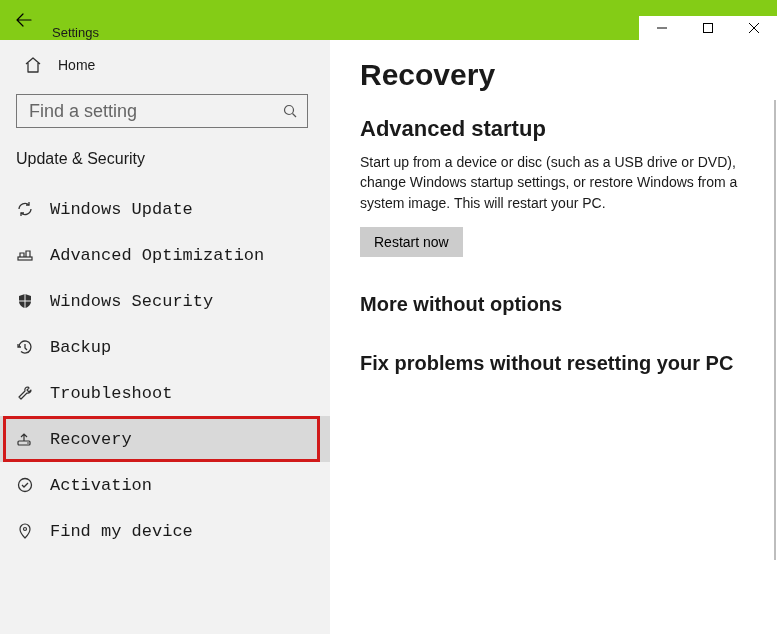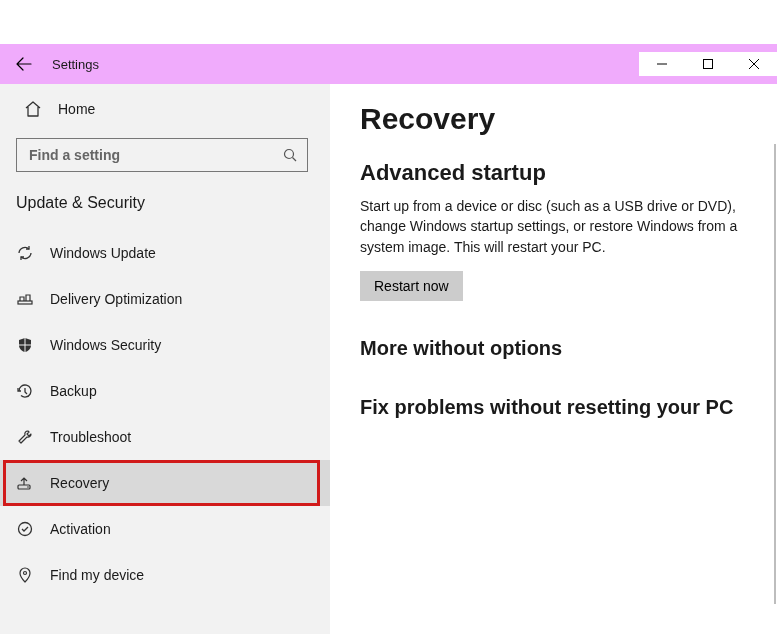--- a/index.html
+++ b/index.html
@@ -10,23 +10,22 @@
     color: #1a1a1a;
     width: 777px;
     height: 634px;
     overflow: hidden;
     background: #fff;
     position: relative;
   }
   .titlebar {
     height: 40px;
     display: flex;
-    align-items: center;
-    background: #f0abfc;
-    margin-top: 44px;
+    align-items: flex-end;
+    background: #84cc16;
   }
   .titlebar .back {
     width: 48px; height:40px;
     display:flex; align-items:center; justify-content:center;
     cursor:pointer;
   }
   .titlebar .title {
     flex: 1;
     font-size: 13px;
     font-weight: 400;
@@ -79,45 +78,44 @@
     border: 1px solid #777;
     background: #f2f2f2;
     display:flex;
     align-items:center;
     padding: 0 10px;
   }
   .search-box input {
     border:none;
     background:transparent;
     outline:none;
-    font-size:14px;
+    font-size:18px;
     flex:1;
     color:#a16207;
-    font-weight:bold;
   }
   .search-box input::placeholder { color:#666; }
   .search-ic { color:#555; }
   .section-heading {
     font-weight:400;
     font-size:16px;
     padding: 8px 0 18px 16px;
   }
   .nav-item {
     display:flex;
     align-items:center;
     height:46px;
     padding-left:16px;
     cursor:pointer;
     position:relative;
   }
   .nav-item .icon-slot { width:34px; display:flex; align-items:center;}
   .nav-item.selected {
     background:#d9d9d9;
   }
-  .nav-item .label { font-size:14px; }
+  .nav-item .label { font-size:17px;font-family:Liberation Mono, monospace; }
   .highlight-red-sidebar {
     position:absolute;
     left:3px; top:0; right:10px; bottom:0;
     border:3px solid #d11a1a;
     pointer-events:none;
   }
   .v-scroll-hint {
     position:absolute;
     right:1px;
     top:60px;
@@ -233,21 +231,21 @@
       <span class="label">Windows Update</span>
     </div>
 
     <div class="nav-item">
       <span class="icon-slot">
           <svg width="18" height="18" viewBox="0 0 18 18">
             <rect x="2" y="11" width="14" height="3" stroke="#333" stroke-width="1.2" fill="none"></rect>
             <path d="M4 11 V7 H8 V11 M10 11 V5 H14 V11" stroke="#333" stroke-width="1.2" fill="none"></path>
           </svg>
         </span>
-      <span class="label">Delivery Optimization</span>
+      <span class="label">Advanced Optimization</span>
     </div>
 
     <div class="nav-item">
       <span class="icon-slot">
           <svg width="18" height="18" viewBox="0 0 18 18">
             <path d="M9 2 L15 4 V9 C15 13 12 15.5 9 16 C6 15.5 3 13 3 9 V4 Z" fill="#333"></path>
             <path d="M9 2 V16 M3 9 H15" stroke="#f2f2f2" stroke-width="1"></path>
           </svg>
         </span>
       <span class="label">Windows Security</span>

